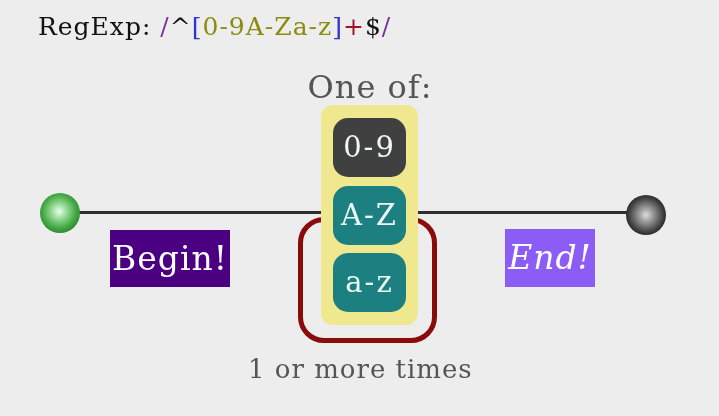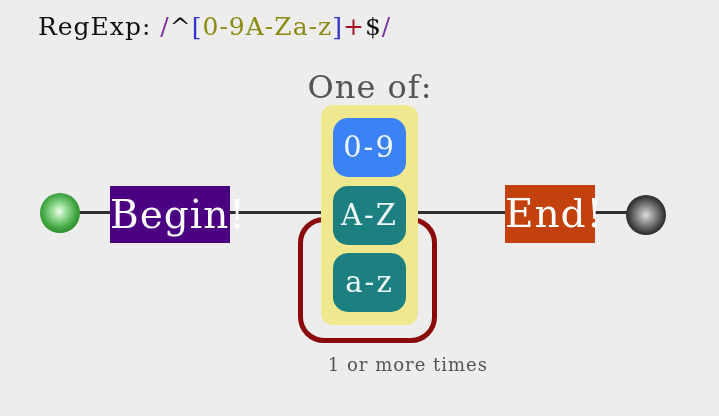--- a/index.html
+++ b/index.html
@@ -72,23 +72,24 @@
     text-align: center;
     line-height: 59px;
   }
   .opt-1 { top: 118px; }
   .opt-2 { top: 186px; }
   .opt-3 { top: 253px; }
   .anchor-box {
     position: absolute;
     background: #4B0082;
     color: #FFFFFF;
-    font-size: 39px;
+    font-size: 33px;
     letter-spacing: 1px;
     text-align: center;
+    margin-top: 44px;
   }
   .begin-box { left: 110px; top: 186px; width: 120px; height: 57px; line-height: 57px; }
   .end-box   { left: 505px; top: 185px; width: 90px;  height: 58px; line-height: 58px; }
   .node {
     position: absolute;
     width: 40px;
     height: 40px;
     border-radius: 50%;
   }
   .start-node {
@@ -97,22 +98,22 @@
   }
   .end-node {
     left: 626px; top: 195px;
     background: radial-gradient(circle at 50% 50%, #DCDCDC 0%, #9A9A9A 25%, #3C3C3C 62%, #0B0B0B 92%);
   }
   .repeat-label {
     position: absolute;
     left: 248px;
     top: 354px;
     width: 240px;
-    text-align: right;
-    font-size: 18px;
+    text-align: left;
+    font-size: 26px;
     letter-spacing: 1px;
     color: #555555;
   }
 </style>
 </head>
 <body>
 
 <div class="stage">
 
   <div class="title">
@@ -120,25 +121,25 @@
   </div>
 
   <div class="one-of" style="color: rgb(85, 85, 85);">One of:</div>
 
   <div class="main-line" style="background-color: rgb(47, 47, 47);"></div>
 
   <div class="repeat-loop" style="border-color: rgb(139, 11, 11);"></div>
 
   <div class="alt-box" style="background-color: rgb(240, 232, 142);"></div>
 
-  <div class="opt opt-1" style="color: rgb(239, 248, 248); background-color: #3b82f6;">0-9</div>
+  <div class="opt opt-1" style="color: rgb(239, 248, 248); background-color: #404040;">0-9</div>
   <div class="opt opt-2" style="color: rgb(239, 248, 248); background-color: rgb(27, 128, 127);">A-Z</div>
   <div class="opt opt-3" style="color: rgb(239, 248, 248); background-color: rgb(27, 128, 127);">a-z</div>
 
   <div class="anchor-box begin-box" style="color: rgb(255, 255, 255); background-color: rgb(75, 0, 130);">Begin!</div>
-  <div class="anchor-box end-box" style="color: rgb(255, 255, 255); background-color: #c2410c;">End!</div>
+  <div class="anchor-box end-box" style="color: rgb(255, 255, 255); background-color: #8b5cf6; font-style: italic;">End!</div>
 
   <div class="node start-node"></div>
   <div class="node end-node"></div>
 
   <div class="repeat-label" style="color: rgb(85, 85, 85);">1 or more times</div>
 
 </div>
 
 </body></html>

